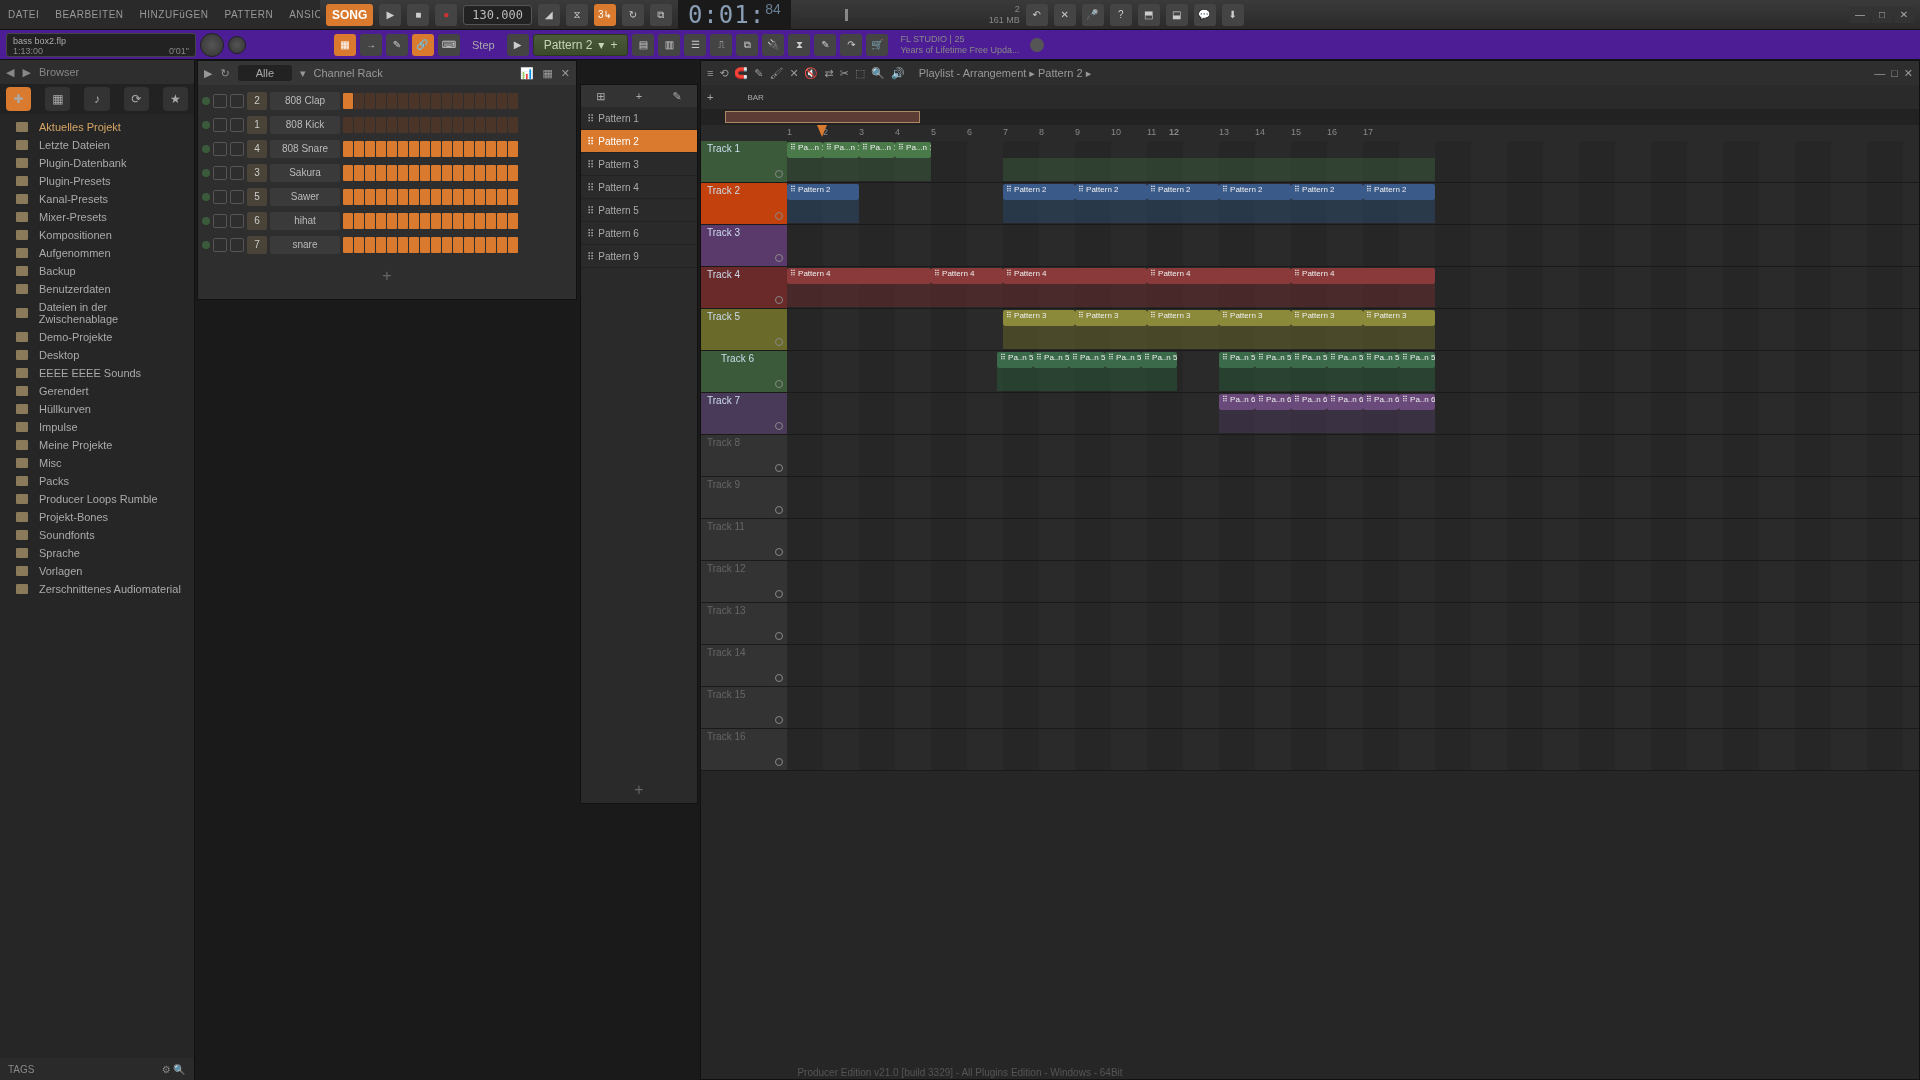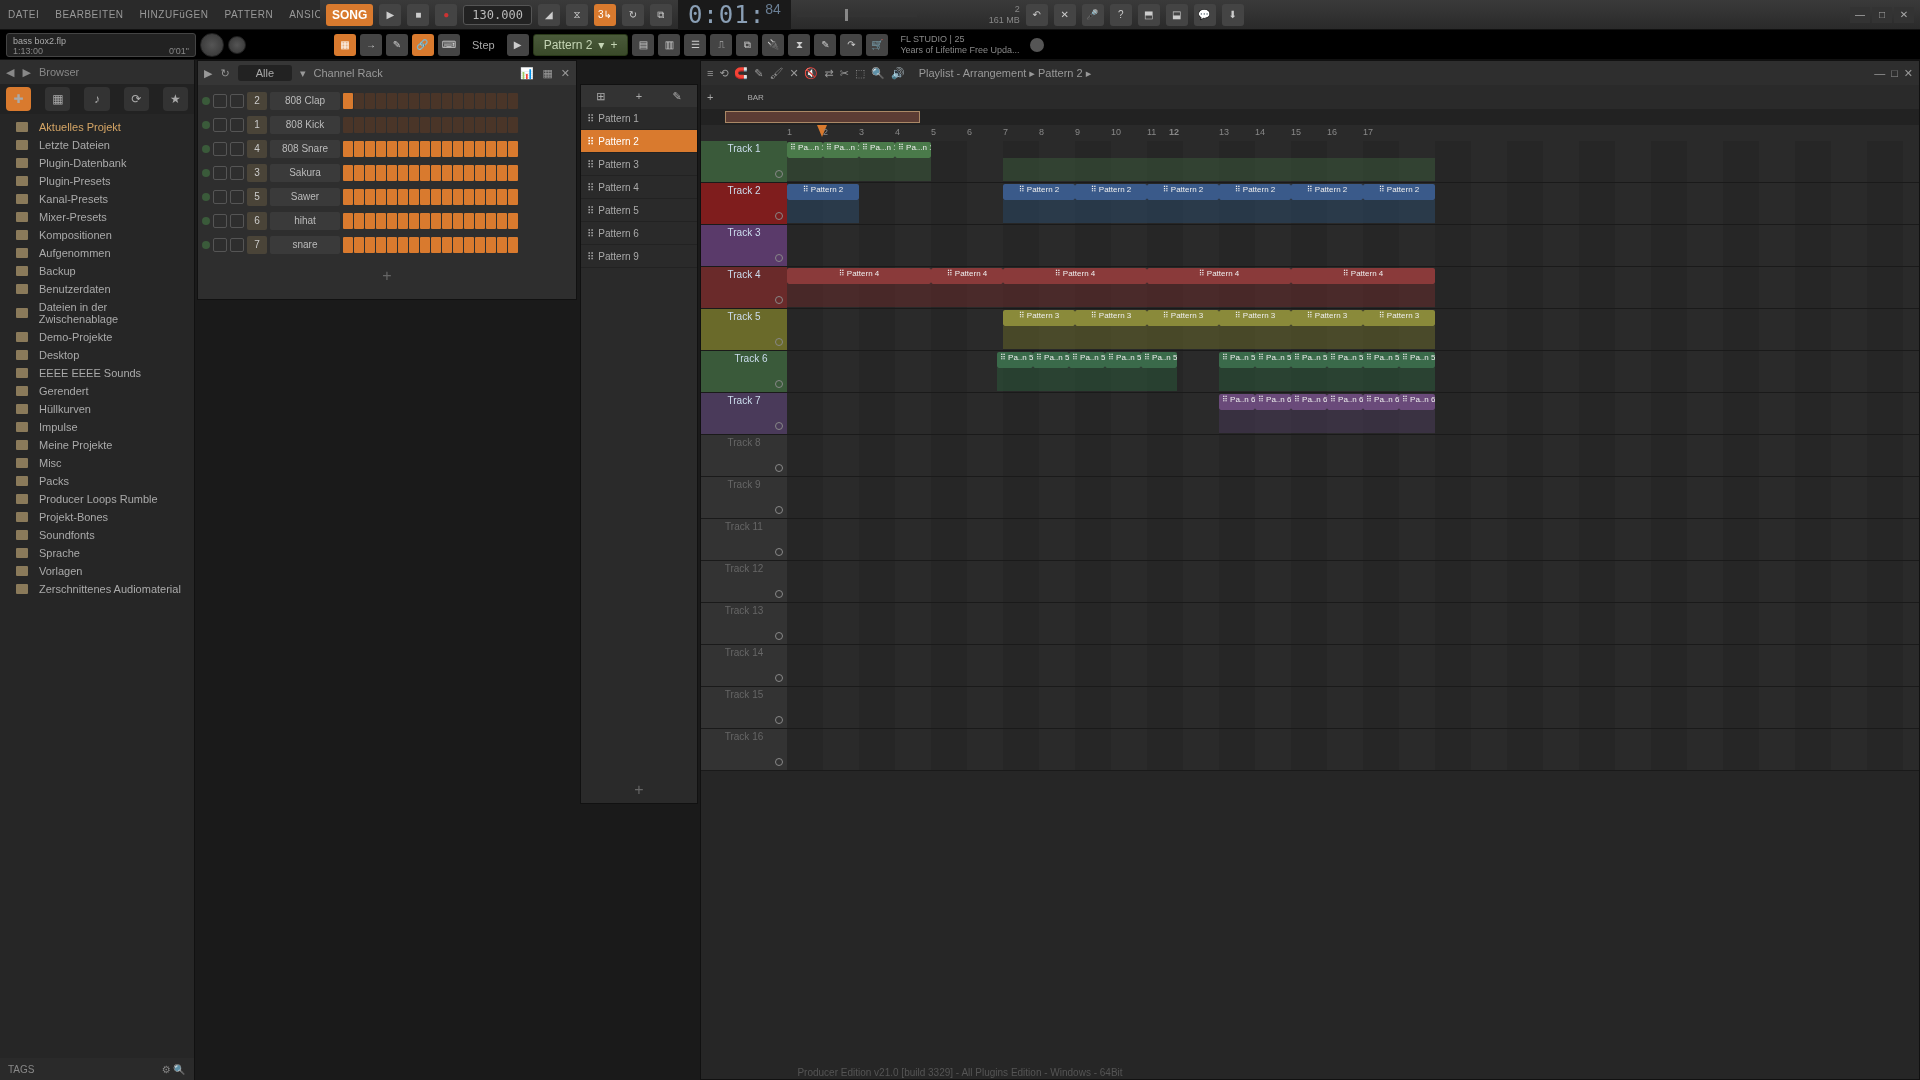--- a/index.html
+++ b/index.html
@@ -21,21 +21,21 @@
 .time-display { background: #1a1a1a; padding: 2px 10px; }
 .time-main { font-size: 24px; color: #8a9fb5; font-family: monospace; letter-spacing: 1px; }
 .time-sub { font-size: 14px; color: #6a7f95; vertical-align: top; }
 .vol-slider { width: 120px; height: 4px; background: #333; position: relative; }
 .vol-handle { position: absolute; left: 40%; top: -4px; width: 3px; height: 12px; background: #888; }
 .mem-info { font-size: 9px; color: #888; text-align: right; line-height: 1.2; }
 .window-ctrls { margin-left: auto; display: flex; gap: 2px; }
 .win-btn { width: 20px; height: 16px; background: #333; display: flex; align-items: center; justify-content: center; font-size: 10px; cursor: pointer; }
 
 
-.toolbar2 { height: 30px; background: #000000; display: flex; align-items: center; padding: 0 6px; gap: 4px; border-bottom: 1px solid #111; }
+.toolbar2 { height: 30px; background: #4c1d95; display: flex; align-items: center; padding: 0 6px; gap: 4px; border-bottom: 1px solid #111; }
 .hint-panel { width: 190px; height: 24px; background: #222; border: 1px solid #444; border-radius: 3px; padding: 2px 6px; font-size: 9px; color: #888; }
 .hint-title { color: #aaa; }
 .knob { width: 24px; height: 24px; border-radius: 50%; background: radial-gradient(#555, #333); border: 1px solid #222; }
 .pattern-selector { background: linear-gradient(#4a5a3a, #3a4a2a); border: 1px solid #2a3a1a; border-radius: 3px; padding: 3px 10px; color: #c5d5b5; font-size: 12px; display: flex; align-items: center; gap: 6px; }
 .studio-info { font-size: 9px; color: #888; margin-left: 8px; line-height: 1.2; }
 
 
 .browser { position: absolute; left: 0; top: 60px; width: 195px; bottom: 0; background: #262626; border-right: 1px solid #111; }
 .browser-header { height: 24px; background: #2e2e2e; display: flex; align-items: center; padding: 0 6px; gap: 8px; font-size: 11px; color: #888; }
 .browser-tabs { height: 30px; display: flex; align-items: center; padding: 0 6px; gap: 14px; background: #222; }
@@ -71,25 +71,25 @@
 
 
 .playlist { position: absolute; left: 700px; top: 60px; right: 0; bottom: 0; background: #262626; border: 1px solid #111; }
 .pl-header { height: 24px; background: #2e2e2e; display: flex; align-items: center; padding: 0 6px; gap: 6px; font-size: 11px; color: #999; }
 .pl-tools { height: 24px; background: #2a2a2a; display: flex; align-items: center; padding: 0 6px; gap: 4px; }
 .pl-minimap { height: 16px; background: #222; position: relative; }
 .mm-region { position: absolute; left: 2%; width: 16%; top: 2px; bottom: 2px; background: rgba(180,100,80,0.4); border: 1px solid #a86; }
 .pl-ruler { height: 16px; background: #2a2a2a; display: flex; position: relative; }
 .ruler-mark { position: absolute; font-size: 9px; color: #888; top: 2px; }
 .playhead { position: absolute; top: 0; width: 10px; height: 12px; background: #d97a2e; clip-path: polygon(0 0, 100% 0, 50% 100%); }
-.pl-tracks { position: relative; overflow: hidden; text-align: center; }
+.pl-tracks { position: relative; overflow: hidden; }
 .track { height: 42px; display: flex; border-bottom: 1px solid #1a1a1a; }
 .track-header { width: 86px; padding: 2px 6px; font-size: 10px; position: relative; }
 .track-header.t1 { background: #3a5a3a; color: #cde; }
-.track-header.t2 { background: #7f1d1d; color: #cde; }
+.track-header.t2 { background: #c2410c; color: #cde; }
 .track-header.t3 { background: #5a3a6a; color: #cde; }
 .track-header.t4 { background: #6a2a2a; color: #cde; }
 .track-header.t5 { background: #6a6a2a; color: #cde; }
 .track-header.t6 { background: #3a5a3a; color: #cde; padding-left: 20px; }
 .track-header.t7 { background: #4a3a5a; color: #cde; }
 .track-header.muted { background: #333; color: #666; }
 .track-dot { position: absolute; right: 4px; bottom: 4px; width: 8px; height: 8px; border: 1px solid #888; border-radius: 50%; }
 .track-lane { flex: 1; position: relative; background: repeating-linear-gradient(90deg, #262626 0, #262626 36px, #2a2a2a 36px, #2a2a2a 72px); }
 .clip { position: absolute; top: 1px; height: 16px; border-radius: 2px; font-size: 8px; color: #eee; padding: 1px 3px; overflow: hidden; white-space: nowrap; }
 .clip-body { position: absolute; top: 17px; bottom: 1px; opacity: 0.5; }

